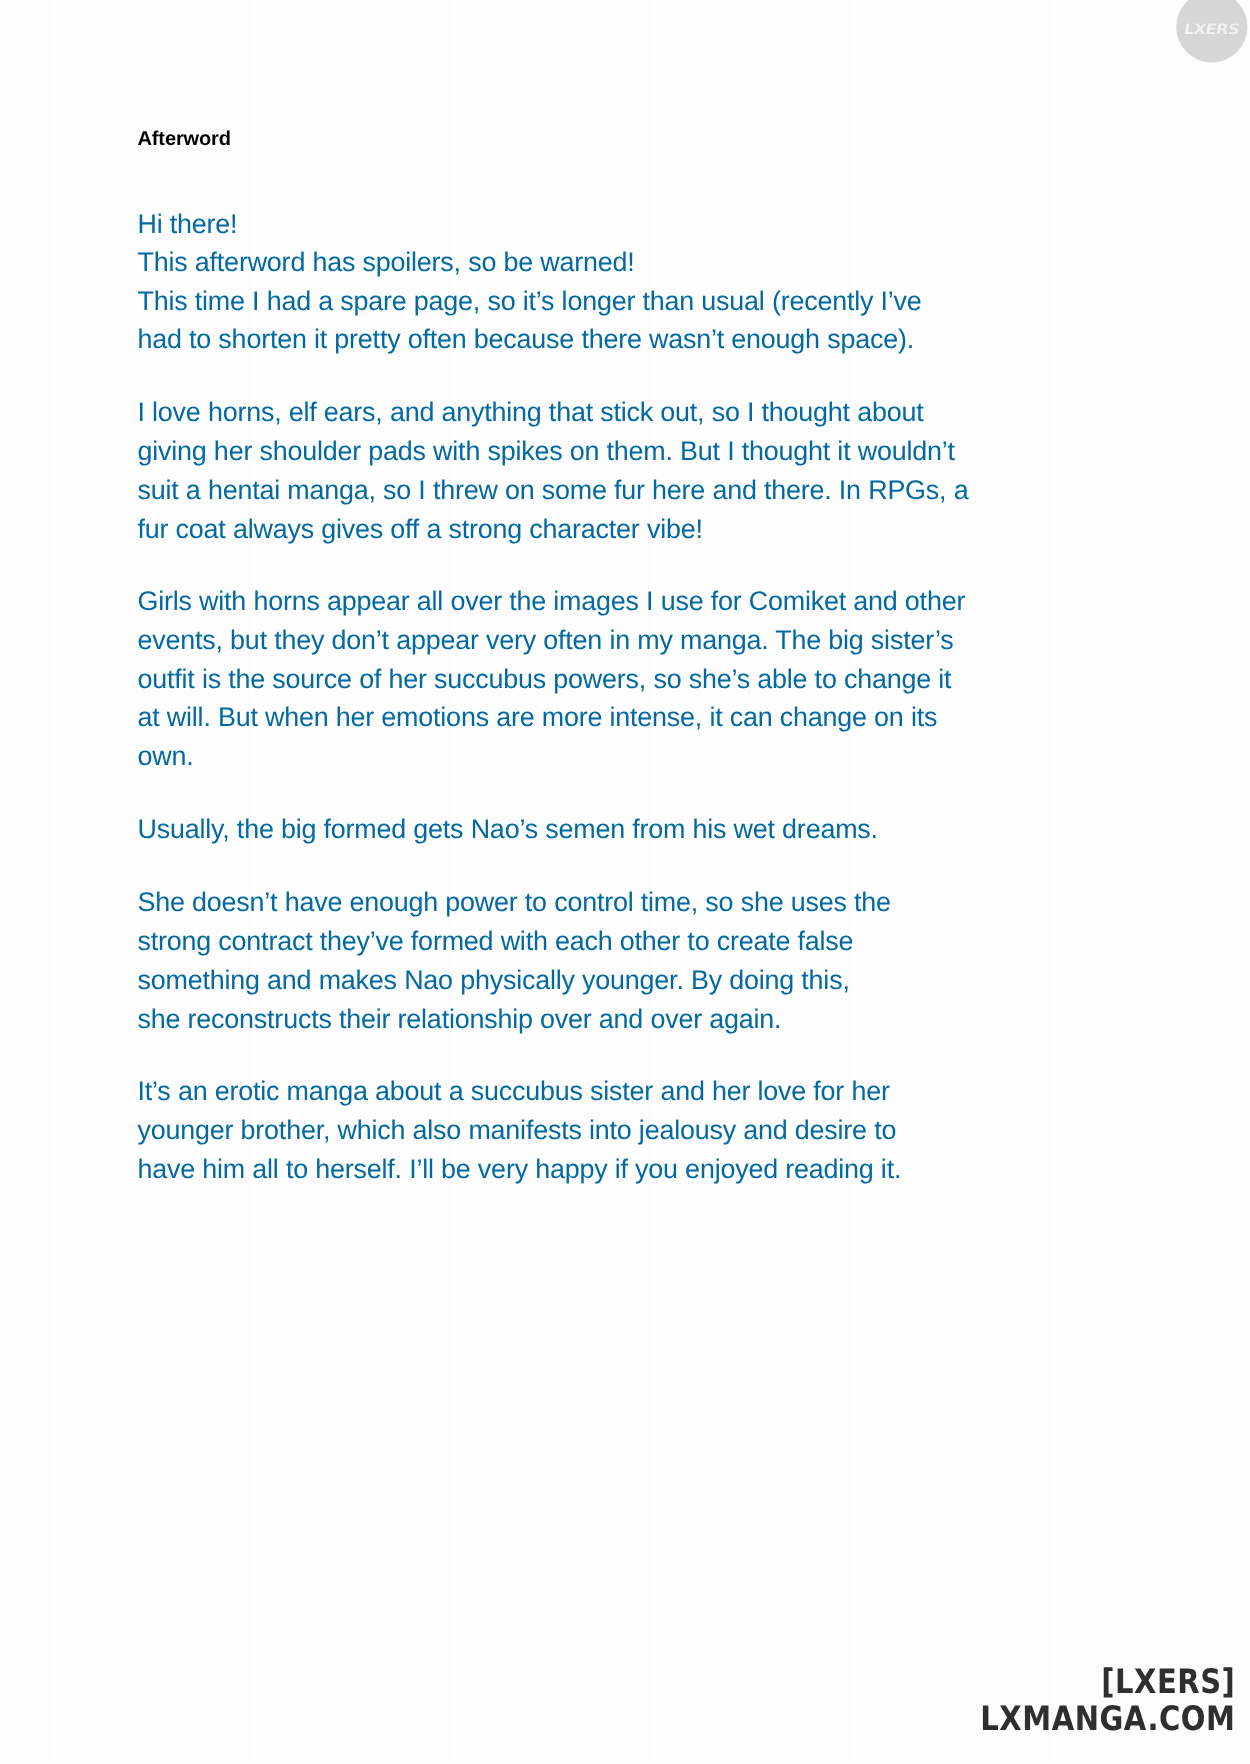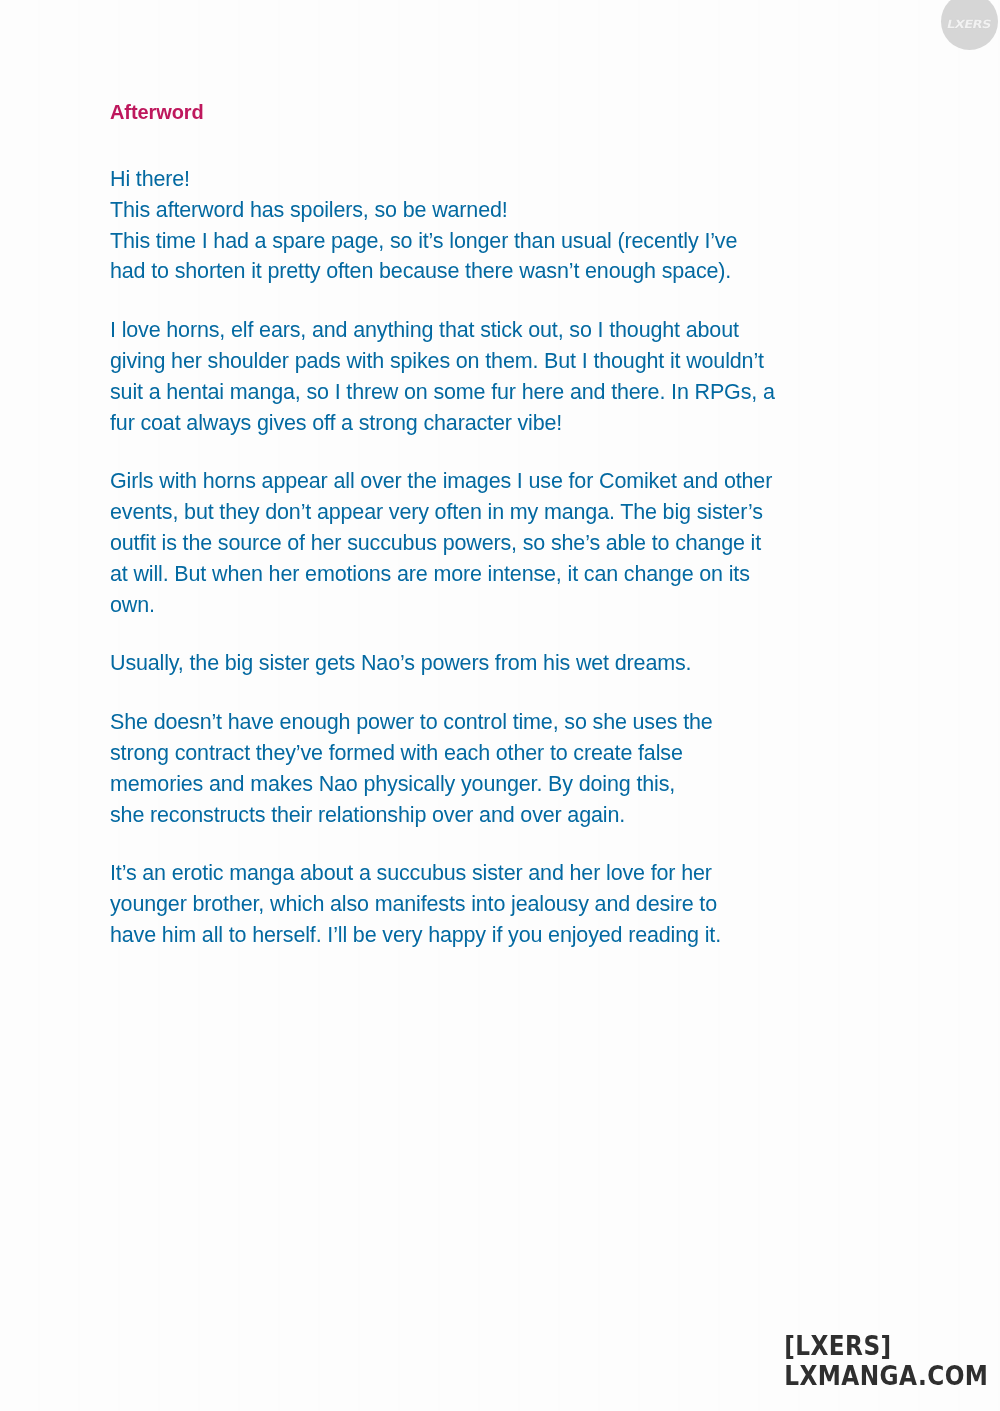--- a/index.html
+++ b/index.html
@@ -66,23 +66,23 @@
   
   #content {
     position: absolute;
     left: 110px;
     top: 100px;
     width: 800px;
     z-index: 2;
   }
 
   #doc-heading {
-    font-size: 20px;
+    font-size: 16px;
     font-weight: bold;
-    color: #be185d;
+    color: #000000;
     letter-spacing: -0.1px;
     margin: 0 0 40px 0;
     line-height: 24px;
   }
 
   .para {
     font-size: 21.5px;
     line-height: 30.8px;
     color: #0369a1;
     margin: 0 0 28px 0;
@@ -91,20 +91,21 @@
   }
   .para:last-child {
     margin-bottom: 12px;
   }
 
   
   #branding {
     position: absolute;
     right: 12px;
     bottom: 20px;
+    text-align: right;
     z-index: 3;
     font-family: "DejaVu Sans", sans-serif;
     font-weight: bold;
     color: #2f2f2f;
   }
   #branding .brand-tag {
     font-size: 27px;
     letter-spacing: 0.5px;
     line-height: 30px;
     transform: scaleX(0.86);
@@ -143,25 +144,25 @@
 giving her shoulder pads with spikes on them. But I thought it wouldn’t
 suit a hentai manga, so I threw on some fur here and there. In RPGs, a
 fur coat always gives off a strong character vibe!</p>
 
     <p class="para">Girls with horns appear all over the images I use for Comiket and other
 events, but they don’t appear very often in my manga. The big sister’s
 outfit is the source of her succubus powers, so she’s able to change it
 at will. But when her emotions are more intense, it can change on its
 own.</p>
 
-    <p class="para">Usually, the big sister gets Nao’s powers from his wet dreams.</p>
+    <p class="para">Usually, the big formed gets Nao’s semen from his wet dreams.</p>
 
     <p class="para">She doesn’t have enough power to control time, so she uses the
 strong contract they’ve formed with each other to create false
-memories and makes Nao physically younger. By doing this,
+something and makes Nao physically younger. By doing this,
 she reconstructs their relationship over and over again.</p>
 
     <p class="para">It’s an erotic manga about a succubus sister and her love for her
 younger brother, which also manifests into jealousy and desire to
 have him all to herself. I’ll be very happy if you enjoyed reading it.</p>
 
   </div>
 
   <div id="branding">
     <div class="brand-tag">[LXERS]</div>

